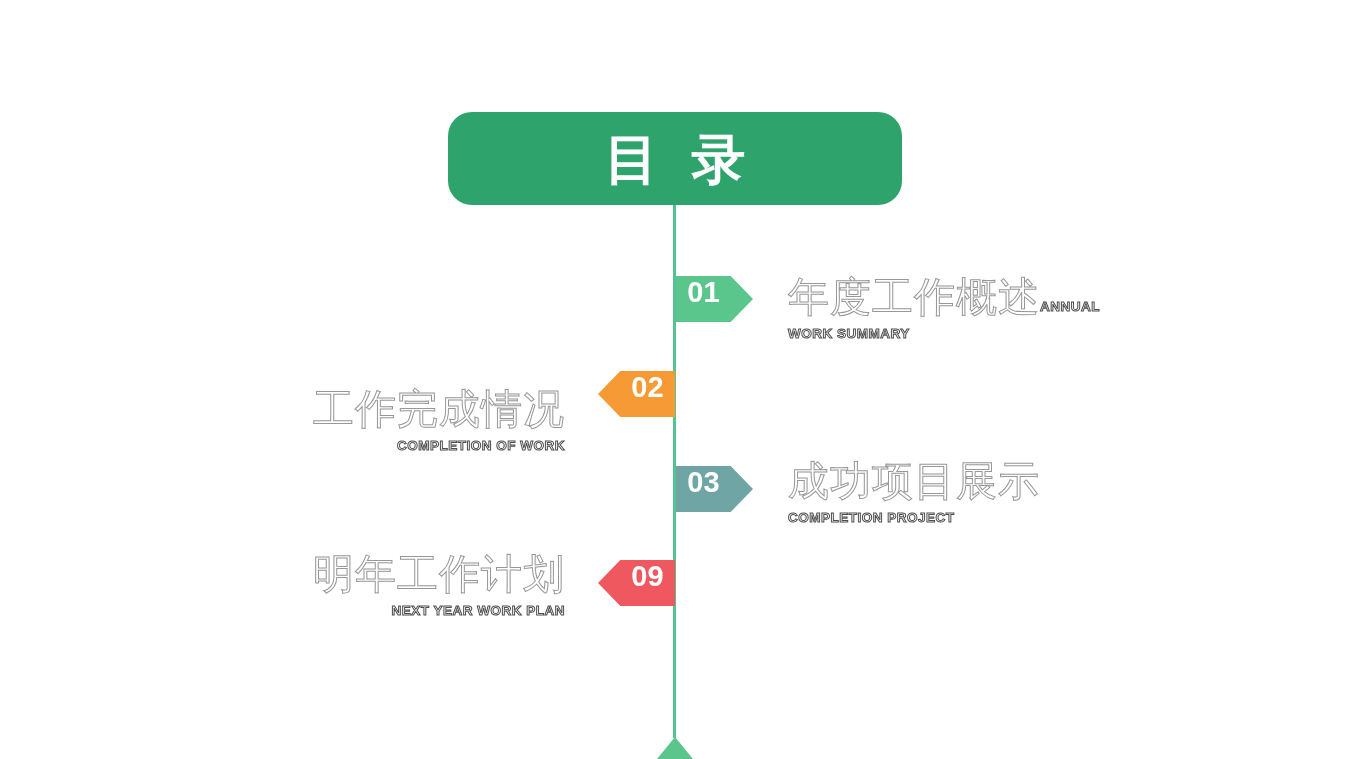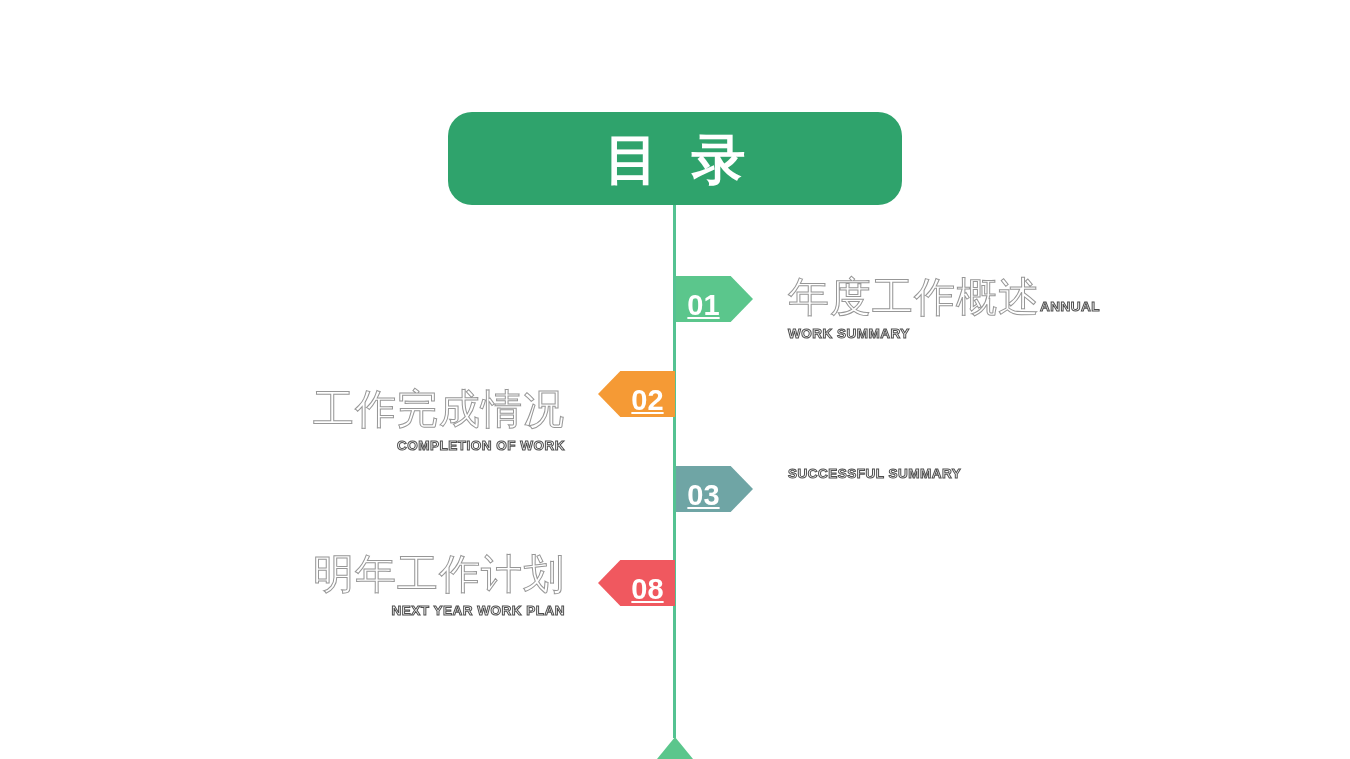--- a/index.html
+++ b/index.html
@@ -25,22 +25,22 @@
   .vline {
     position: absolute; left: 673px; top: 205px; width: 3px; height: 533px;
   }
   .end-triangle {
     position: absolute; left: 657px; top: 737px; width: 36px; height: 22px;
     clip-path: polygon(50% 0, 100% 100%, 0 100%);
   }
   
   .arrow {
     position: absolute; width: 77px; height: 46px;
-    display: flex; align-items: flex-end;
-    color: #ffffff; font-size: 29px; font-weight: 700; text-decoration: underline;
+    display: flex; align-items: flex-start;
+    color: #ffffff; font-size: 29px; font-weight: 700;
   }
   .arrow.right { clip-path: polygon(0 0, 71% 0, 100% 50%, 71% 100%, 0 100%); justify-content: center; padding-right: 22px; }
   .arrow.left  { clip-path: polygon(29% 0, 100% 0, 100% 100%, 29% 100%, 0 50%); justify-content: center; padding-left: 22px; }
   
   .toc-text { position: absolute; line-height: 34px; white-space: nowrap; }
   .toc-text.align-right { text-align: right; }
   .zh {
     font-size: 41px; color: #a8a8a8; letter-spacing: 1px;
   }
   .en {
@@ -83,28 +83,28 @@
       <span class="zh">工作完成情况</span><span class="en"></span>
       <span class="en below">COMPLETION OF WORK</span>
     </div>
   </div>
 
   <div>
     <div class="arrow right" style="left: 676px; top: 466px; background: rgb(111, 165, 165);">
       <span>03</span>
     </div>
     <div class="toc-text" style="left:788px; top:464px;">
-      <span class="en"></span>
-      <span class="en below">SUCCESSFUL SUMMARY</span>
+      <span class="zh">成功项目展示</span><span class="en"></span>
+      <span class="en below">COMPLETION PROJECT</span>
     </div>
   </div>
 
   <div>
     <div class="arrow left" style="left: 598px; top: 560px; background: rgb(240, 88, 95);">
-      <span>08</span>
+      <span>09</span>
     </div>
     <div class="toc-text align-right" style="right:785px; top:557px;">
       <span class="zh">明年工作计划</span><span class="en"></span>
       <span class="en below">NEXT YEAR WORK PLAN</span>
     </div>
   </div>
 
 </div>
 
 </body></html>

